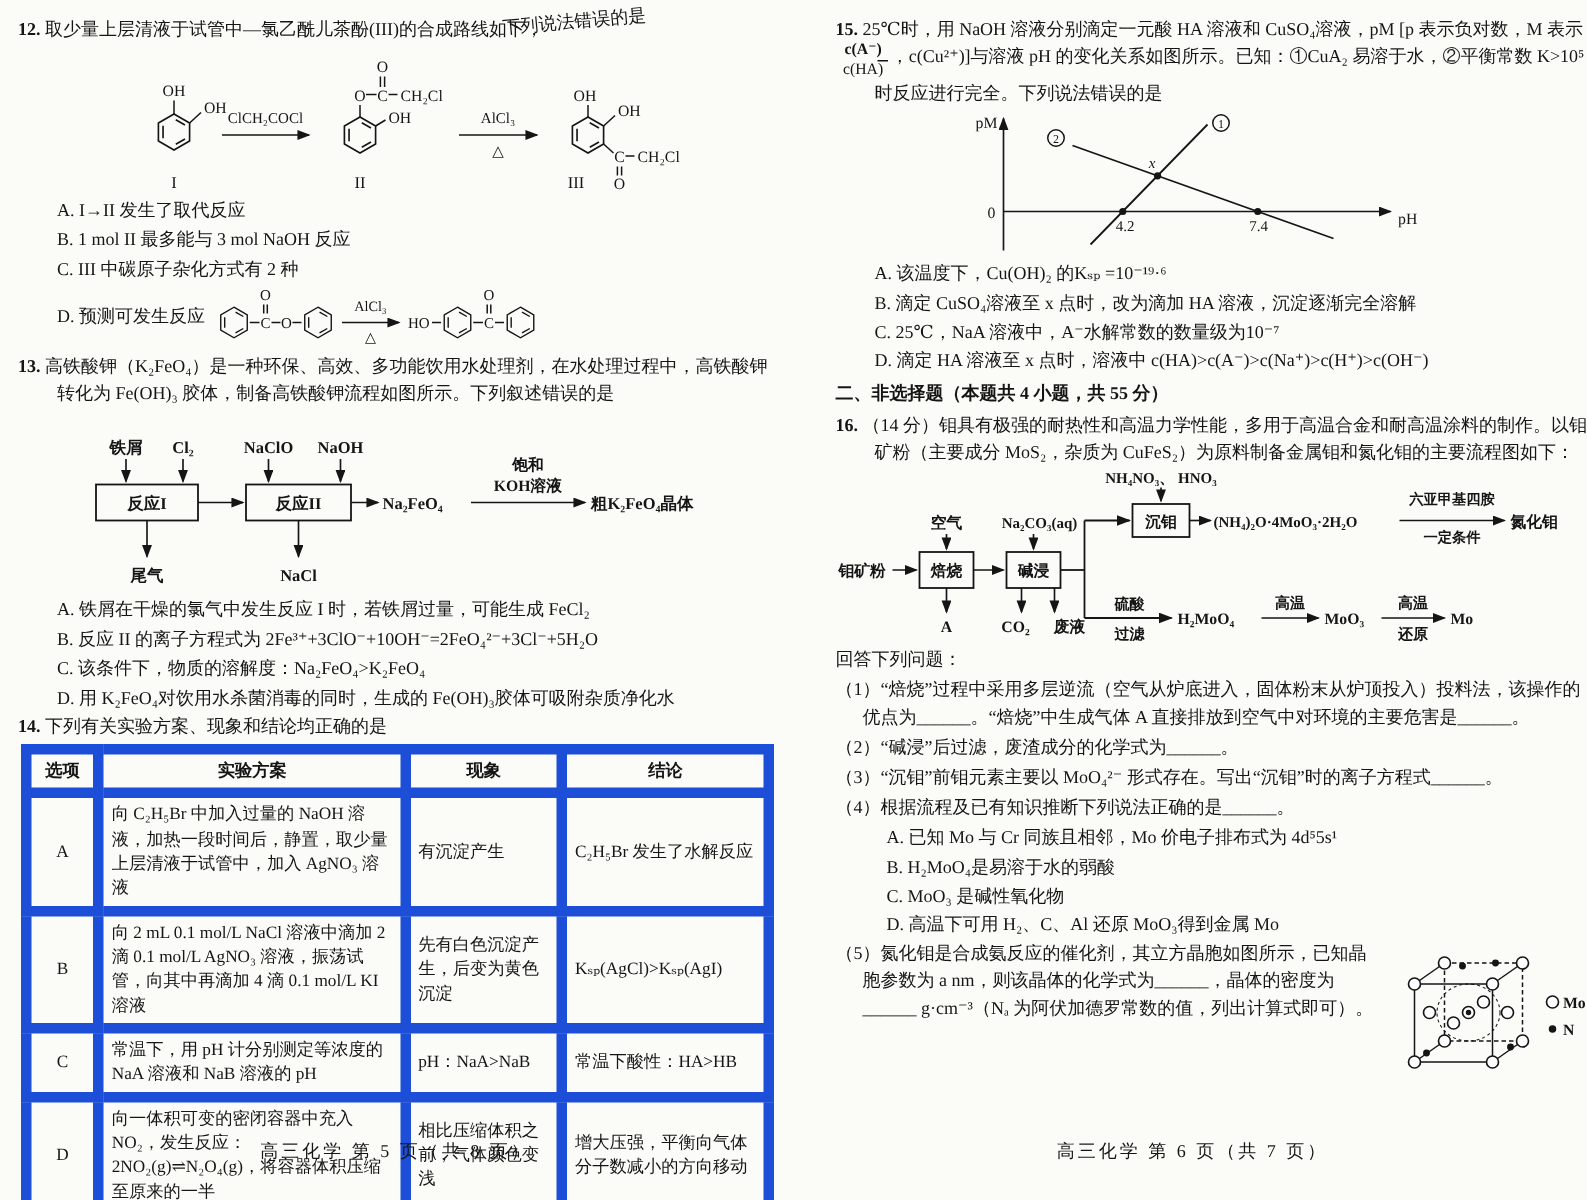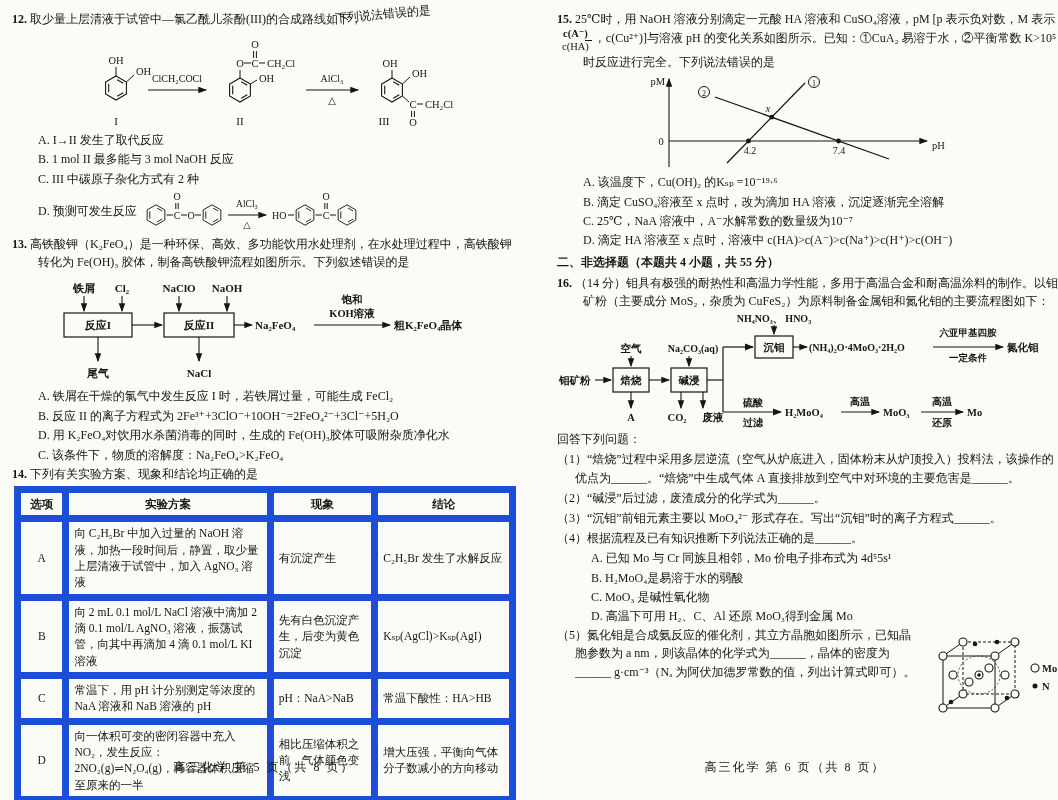--- a/index.html
+++ b/index.html
@@ -11,21 +11,21 @@
   .col-right{left:557px;}
   .stem{padding-left:26px;text-indent:-26px;line-height:1.5;margin:0 0 2px 0;}
   .qnum{font-weight:bold;}
   .opts{padding-left:26px;line-height:1.62;}
   .opts .opt{white-space:normal;}
   .tail-tilt{display:inline-block;transform:rotate(-5deg) translateY(-3px);transform-origin:left bottom;}
   .schemewrap{text-align:center;margin:1px 0 1px 0;}
   svg{display:block;}
   svg.inline{display:inline-block;vertical-align:middle;}
   svg text{font-family:"Liberation Serif","DejaVu Serif",serif;fill:#151515;}
-  .flowwrap{margin:8px 0 2px 10px;}
+  .flowwrap{margin:18px 0 2px 10px;}
   table.exp{border-collapse:collapse;margin:3px 0 0 2px;font-size:11.5px;}
   table.exp th,table.exp td{border:7px solid #1d4ed8;padding:3px 5px;line-height:1.42;vertical-align:middle;}
   table.exp th{font-weight:bold;text-align:center;}
   td.c{text-align:center;}
   .footer{position:absolute;bottom:24px;width:504px;text-align:center;font-size:12px;letter-spacing:2px;}
   .footer-left{left:12px;}
   .footer-right{left:543px;}
   .section-head{font-weight:bold;line-height:1.6;margin:2px 0;}
   .frac{display:inline-block;vertical-align:-8px;text-align:center;font-size:10.5px;line-height:1.15;margin:0 2px;}
   .frac .num{display:block;border-bottom:1px solid #151515;padding:0 3px;font-weight:bold;}
@@ -176,22 +176,22 @@
           <line x1="76" y1="58" x2="76" y2="82" stroke="#151515" stroke-width="1.1" marker-end="url(#a3)"></line>
           <text x="76" y="98" font-size="11" text-anchor="middle" font-weight="bold">尾气</text>
           <line x1="177" y1="58" x2="177" y2="82" stroke="#151515" stroke-width="1.1" marker-end="url(#a3)"></line>
           <text x="177" y="98" font-size="11" text-anchor="middle" font-weight="bold">NaCl</text>
         </svg>
       </div>
 
       <div class="opts">
         <div class="opt">A. 铁屑在干燥的氯气中发生反应 I 时，若铁屑过量，可能生成 FeCl₂</div>
         <div class="opt">B. 反应 II 的离子方程式为 2Fe³⁺+3ClO⁻+10OH⁻=2FeO₄²⁻+3Cl⁻+5H₂O</div>
+        <div class="opt">C. 该条件下，物质的溶解度：Na₂FeO₄&gt;K₂FeO₄</div>
         <div class="opt">D. 用 K₂FeO₄对饮用水杀菌消毒的同时，生成的 Fe(OH)₃胶体可吸附杂质净化水</div>
-        <div class="opt">C. 该条件下，物质的溶解度：Na₂FeO₄&gt;K₂FeO₄</div>
       </div>
     </div>
 
     <div>
       <p class="stem"><span class="qnum">14.</span>&nbsp;<span>下列有关实验方案、现象和结论均正确的是</span></p>
       <table class="exp">
         <tbody>
             <tr>
           <th style="width:38px">选项</th>
           <th style="width:216px">实验方案</th>
@@ -382,15 +382,15 @@
             <circle cx="106" cy="38" r="4" fill="#ffffff" stroke="#151515" stroke-width="1.1"></circle>
             <text x="113" y="42" font-size="10.5" font-weight="bold">Mo</text>
             <circle cx="106" cy="56" r="2.5" fill="#151515"></circle>
             <text x="113" y="60" font-size="10.5" font-weight="bold">N</text>
           </svg>
         </div>
       </div>
     </div>
   </div>
 
-  <div class="footer footer-right">高三化学 第 6 页（共 8 页）</div>
+  <div class="footer footer-right">高三化学 第 6 页（共 7 页）</div>
 
 </div>
 
 </body></html>

